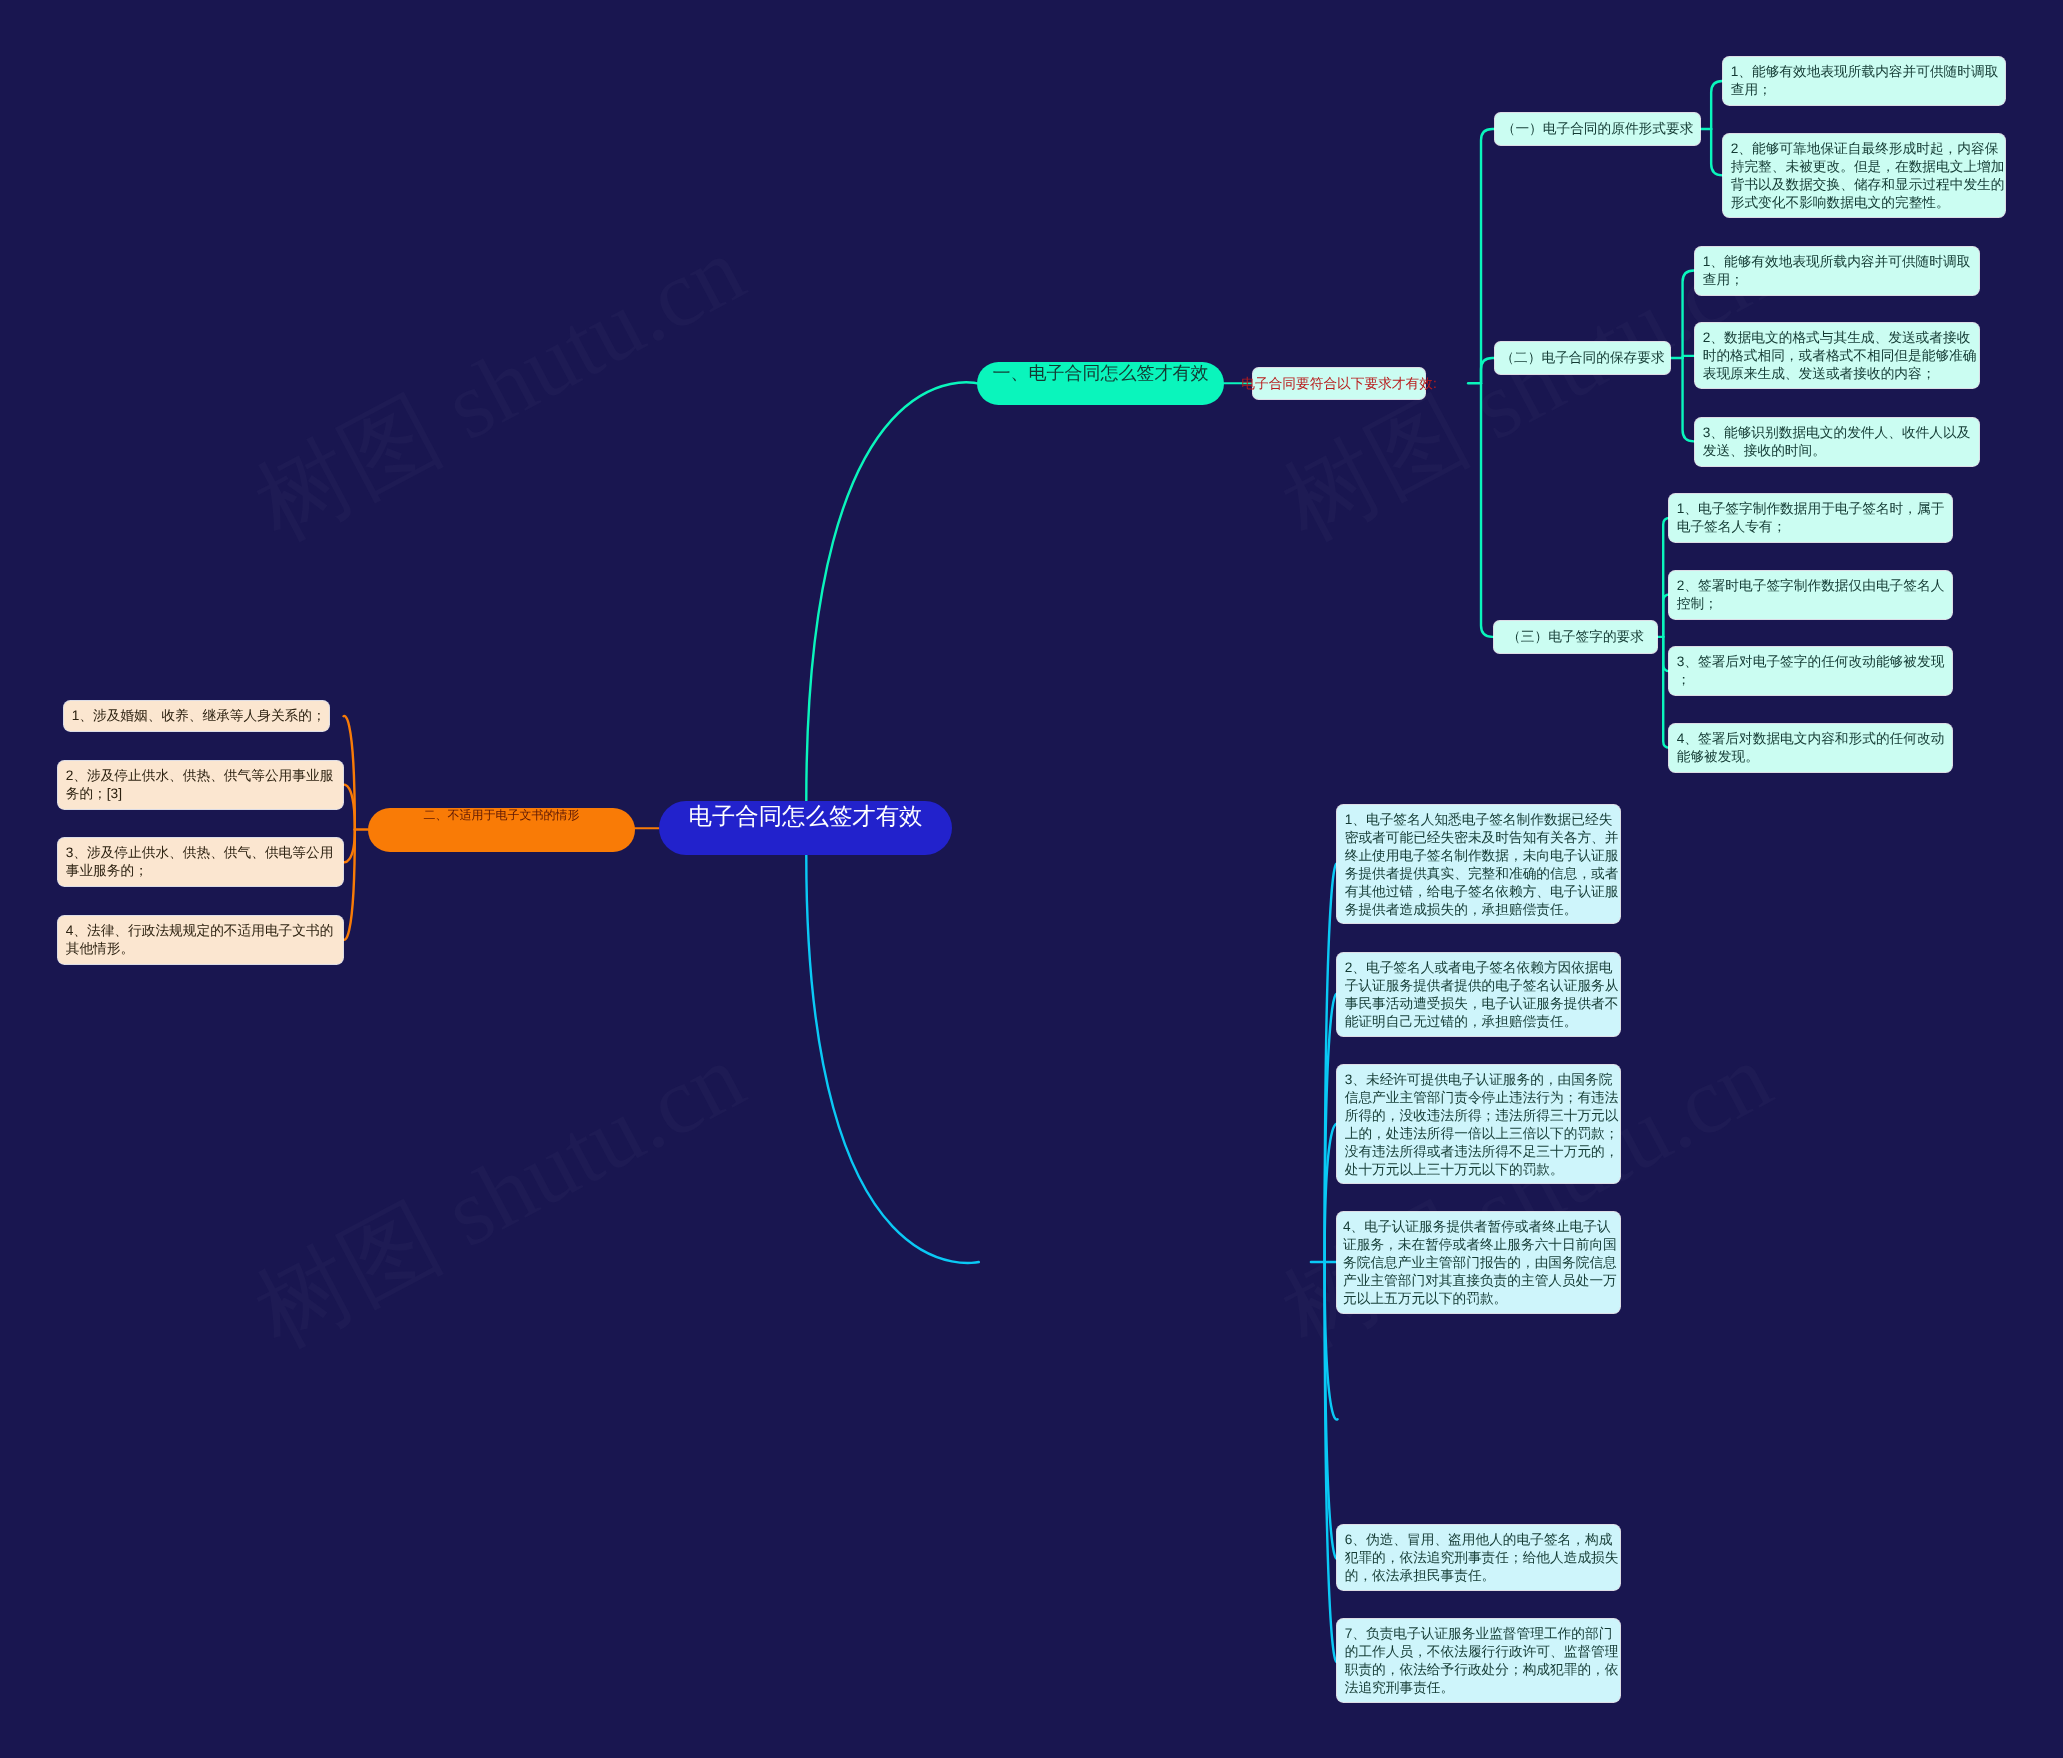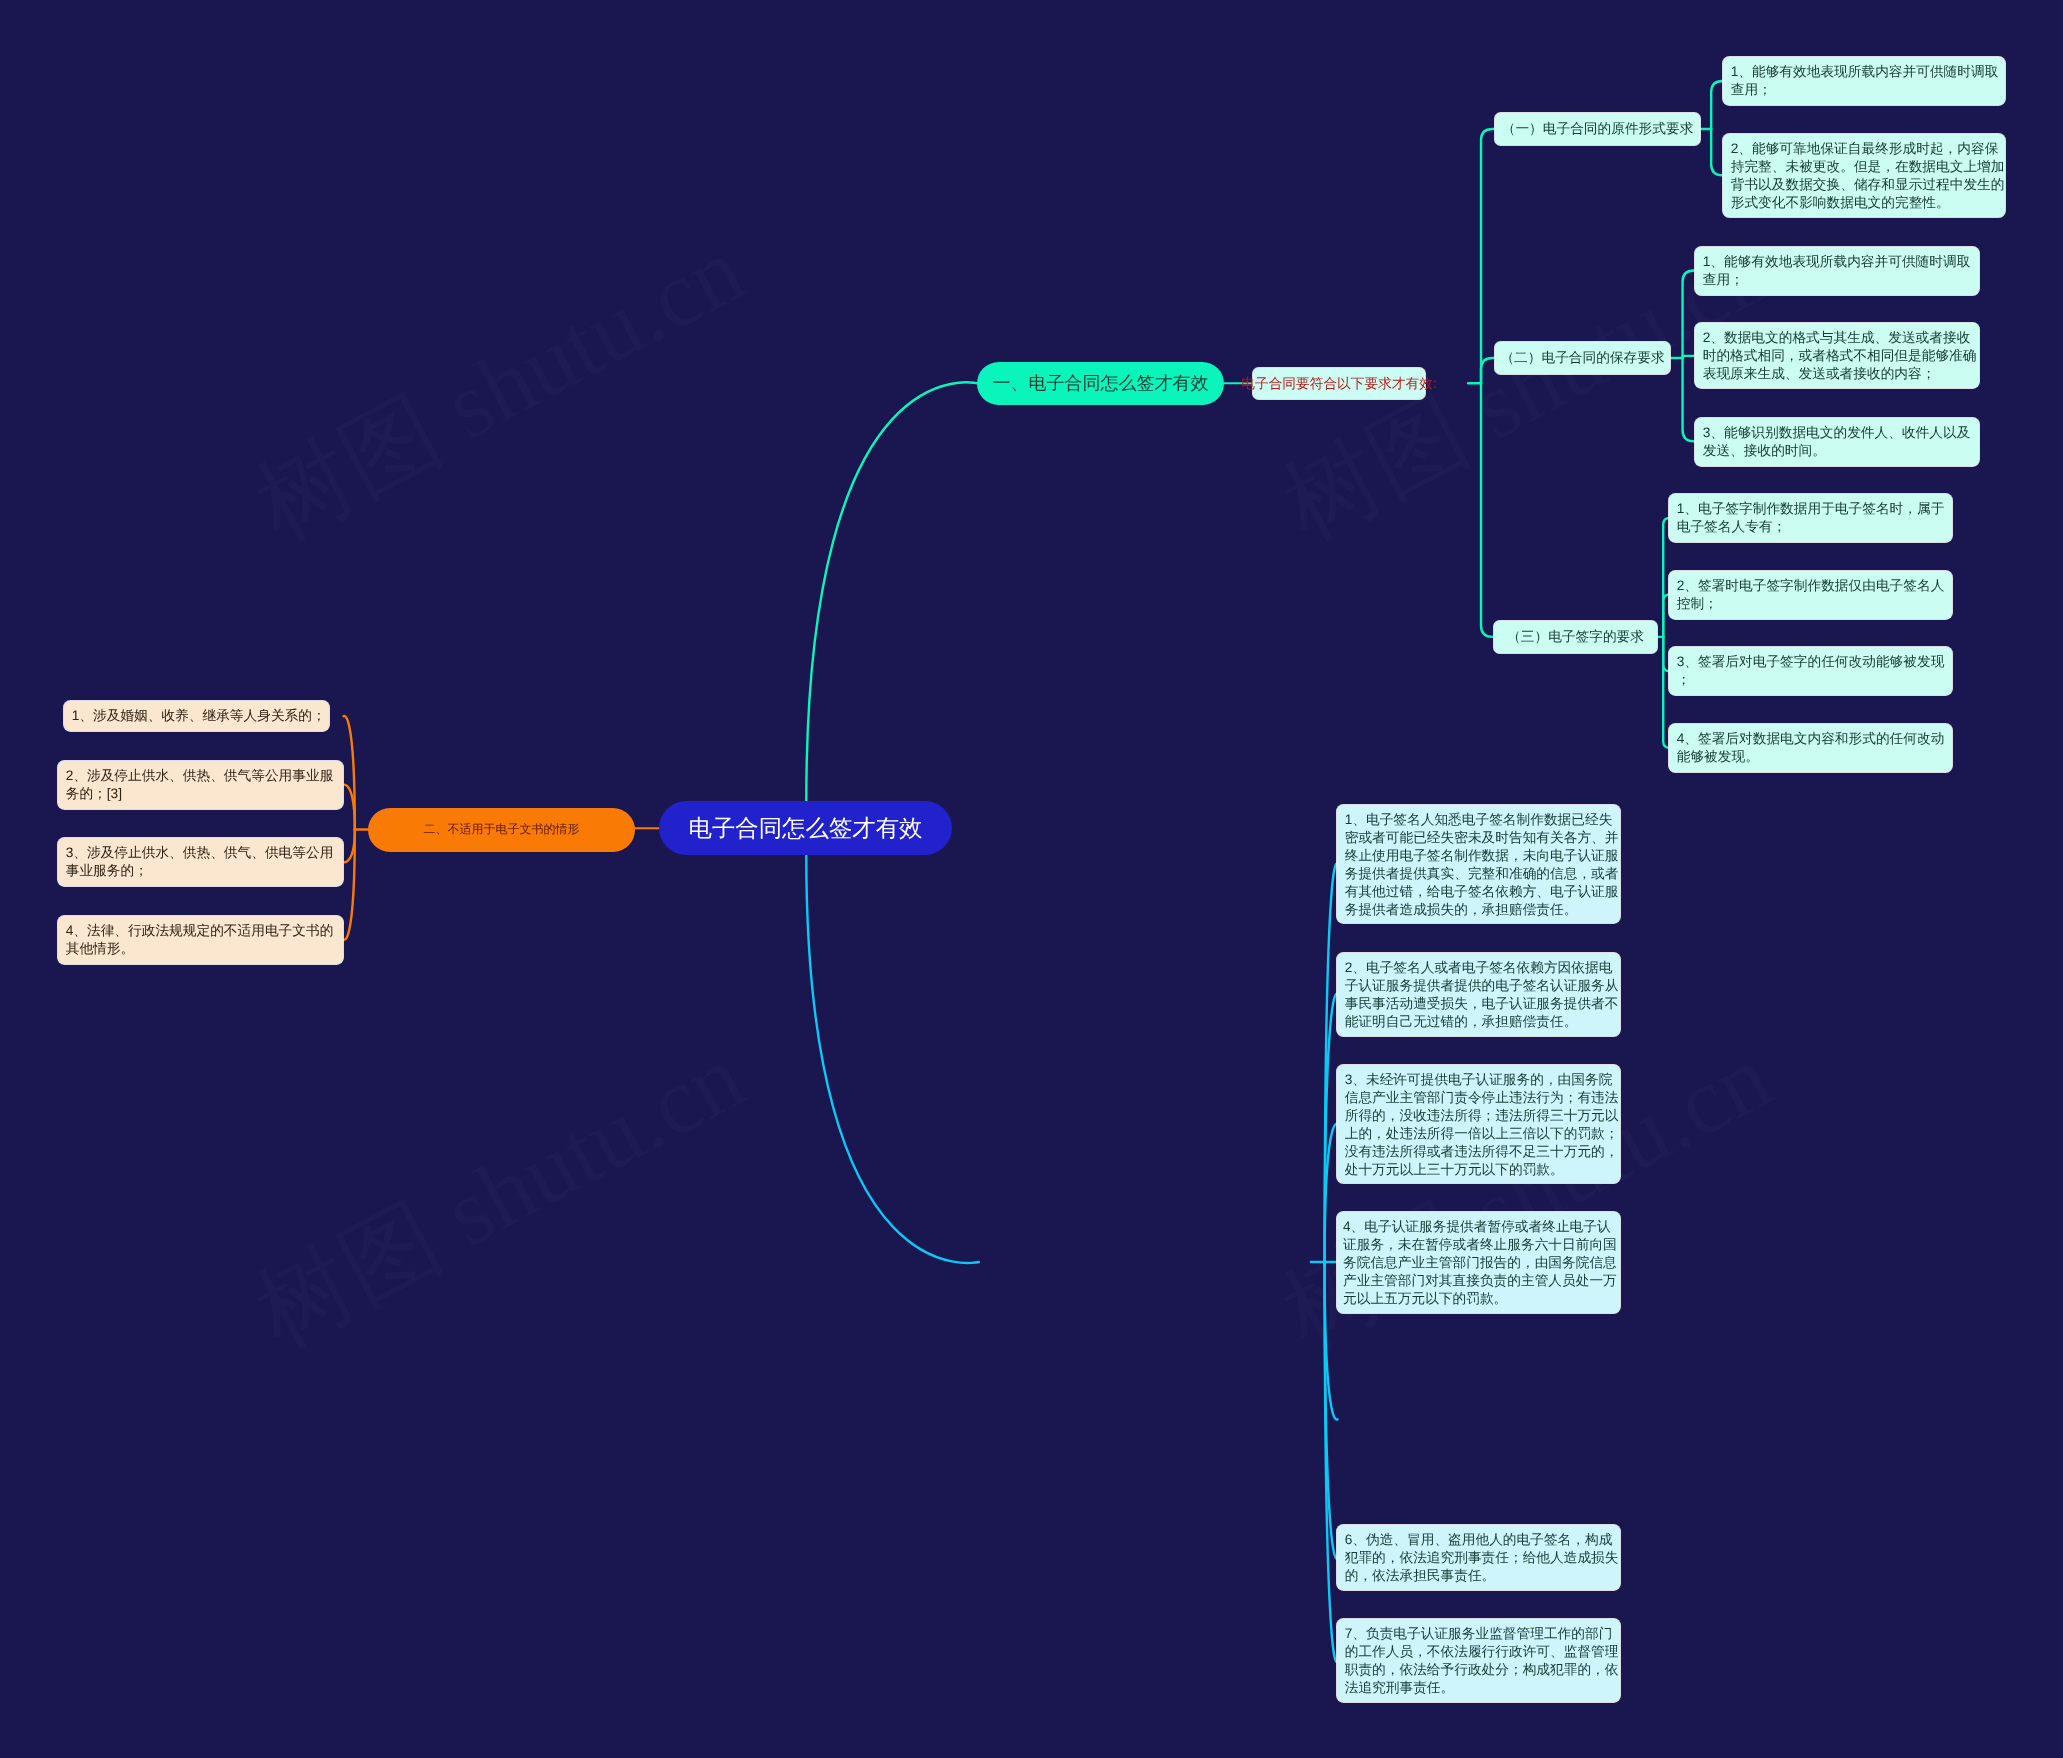--- a/index.html
+++ b/index.html
@@ -7,21 +7,21 @@
   body{width:2064px;height:1759px;overflow:hidden;background:#191650;
        font-family:"Liberation Sans",sans-serif;
        -webkit-font-smoothing:antialiased;text-rendering:geometricPrecision;}
   #stage{position:relative;width:2064px;height:1759px;overflow:hidden;}
   #wm,#links{position:absolute;left:0;top:0;width:2064px;height:1759px;}
   #wm{z-index:0;}
   #links{z-index:1;pointer-events:none;}
   #nodes{position:absolute;left:0;top:0;width:2064px;height:1759px;z-index:2;
           will-change:transform;transform:translateZ(0);}
   .node{position:absolute;box-sizing:border-box;}
-  .pill{border-radius:805px;display:flex;align-items:center;justify-content:center;}
+  .pill{border-radius:805px;display:flex;align-items:flex-start;justify-content:center;}
   .pill .t{line-height:1.3;}
   .cap{border-radius:5.6px;display:flex;align-items:center;justify-content:center;
         box-shadow:0 0 0 1px rgba(255,255,255,.85);}
   .cap .t{font-size:13.7px;line-height:1.3;white-space:nowrap;}
   .leaf{border-radius:6.4px;box-sizing:border-box;padding:6px 0 6px 7.7px;
          box-shadow:0 0 0 1px rgba(255,255,255,.85);}
     .leaf .t{font-size:13.7px;line-height:18px;display:block;width:275px;line-break:anywhere;}
 </style>
 </head>
 <body>

